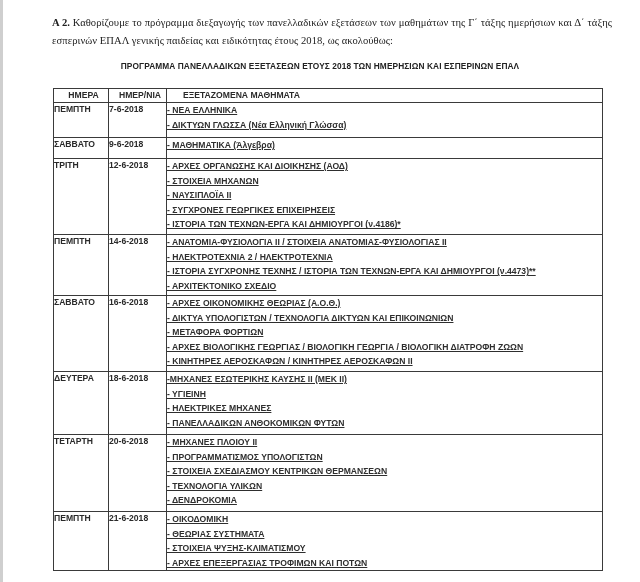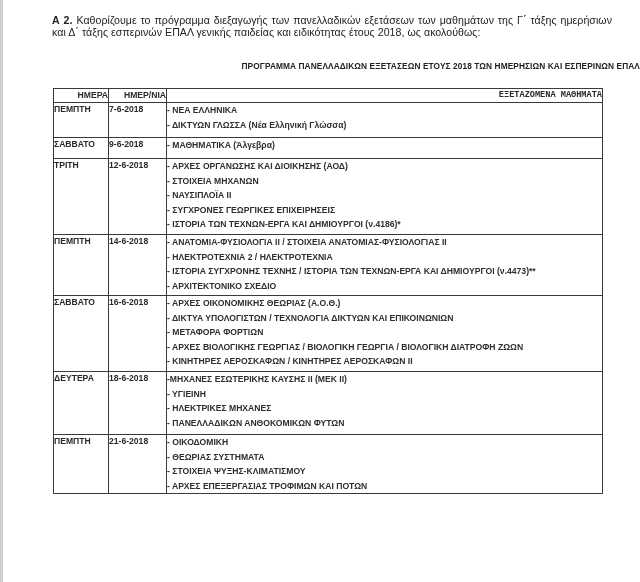--- a/index.html
+++ b/index.html
@@ -22,34 +22,35 @@
       width: 3px;
       height: 582px;
       background: #cfcfcf;
     }
     .intro {
       position: absolute;
       left: 52px;
       top: 14px;
       width: 560px;
       font-size: 10.6px;
-      line-height: 12px;
+      line-height: 18px;
       color: #222;
       text-align: justify;
       letter-spacing: 0.05px;
+      font-family: Liberation Serif, serif;
     }
     .intro b {
       font-weight: bold;
     }
     .doc-title {
       position: absolute;
       left: 0;
       width: 640px;
       top: 61px;
-      text-align: right;
+      text-align: center;
       font-size: 8.3px;
       font-weight: bold;
       color: #222;
       letter-spacing: 0.1px;
     }
     table.schedule {
       position: absolute;
       left: 53px;
       top: 88px;
       width: 550px;
@@ -57,46 +58,46 @@
       font-size: 8.6px;
       color: #2a2a2a;
     }
     table.schedule td, table.schedule th {
       border: 1.4px solid #3a3a3a;
       vertical-align: top;
       padding: 0;
     }
     table.schedule th {
       font-weight: bold;
-      text-align: right;
+      text-align: center;
       height: 13px;
       line-height: 13px;
       padding-left: 5px;
       font-size: 8.6px;
     }
     table.schedule th.center {
-      text-align: right;
-      padding-left: 8px;
-      font-family: Liberation Mono, monospace;
+      text-align: left;
+      padding-left: 16px;
     }
     .col-day { width: 55px; }
     .col-date { width: 58px; }
     td.day, td.date {
       font-weight: bold;
       padding: 3px 0 0 5px;
       line-height: 13px;
     }
     td.subjects {
       padding: 3px 0 2px 5px;
     }
     .subj {
       line-height: 14.6px;
       white-space: nowrap;
       font-weight: bold;
       color: #2e2e2e;
+      text-decoration: underline;
     }
   </style>
 </head>
 <body>
 
 <div class="page-edge"></div>
 
 <div class="intro"><b>Α 2.</b><span> Καθορίζουμε το πρόγραμμα διεξαγωγής των πανελλαδικών εξετάσεων των μαθημάτων της Γ΄ τάξης ημερήσιων και Δ΄ τάξης εσπερινών ΕΠΑΛ γενικής παιδείας και ειδικότητας έτους 2018, ως ακολούθως:</span></div>
 
 <div class="doc-title">ΠΡΟΓΡΑΜΜΑ ΠΑΝΕΛΛΑΔΙΚΩΝ ΕΞΕΤΑΣΕΩΝ ΕΤΟΥΣ 2018 ΤΩΝ ΗΜΕΡΗΣΙΩΝ ΚΑΙ ΕΣΠΕΡΙΝΩΝ ΕΠΑΛ</div>
@@ -165,20 +166,31 @@
     <tr style="height:63px">
       <td class="day">ΔΕΥΤΕΡΑ</td>
       <td class="date">18-6-2018</td>
       <td class="subjects">
         <div class="subj">-ΜΗΧΑΝΕΣ ΕΣΩΤΕΡΙΚΗΣ ΚΑΥΣΗΣ ΙΙ (ΜΕΚ ΙΙ)</div>
         <div class="subj">- ΥΓΙΕΙΝΗ</div>
         <div class="subj">- ΗΛΕΚΤΡΙΚΕΣ ΜΗΧΑΝΕΣ</div>
         <div class="subj">- ΠΑΝΕΛΛΑΔΙΚΩΝ ΑΝΘΟΚΟΜΙΚΩΝ ΦΥΤΩΝ</div>
       </td>
     </tr>
+    <tr style="height:77px">
+      <td class="day">ΤΕΤΑΡΤΗ</td>
+      <td class="date">20-6-2018</td>
+      <td class="subjects">
+        <div class="subj">- ΜΗΧΑΝΕΣ ΠΛΟΙΟΥ ΙΙ</div>
+        <div class="subj">- ΠΡΟΓΡΑΜΜΑΤΙΣΜΟΣ ΥΠΟΛΟΓΙΣΤΩΝ</div>
+        <div class="subj">- ΣΤΟΙΧΕΙΑ ΣΧΕΔΙΑΣΜΟΥ ΚΕΝΤΡΙΚΩΝ ΘΕΡΜΑΝΣΕΩΝ</div>
+        <div class="subj">- ΤΕΧΝΟΛΟΓΙΑ ΥΛΙΚΩΝ</div>
+        <div class="subj">- ΔΕΝΔΡΟΚΟΜΙΑ</div>
+      </td>
+    </tr>
     <tr style="height:57px">
       <td class="day">ΠΕΜΠΤΗ</td>
       <td class="date">21-6-2018</td>
       <td class="subjects">
         <div class="subj">- ΟΙΚΟΔΟΜΙΚΗ</div>
         <div class="subj">- ΘΕΩΡΙΑΣ ΣΥΣΤΗΜΑΤΑ</div>
         <div class="subj">- ΣΤΟΙΧΕΙΑ ΨΥΞΗΣ-ΚΛΙΜΑΤΙΣΜΟΥ</div>
         <div class="subj">- ΑΡΧΕΣ ΕΠΕΞΕΡΓΑΣΙΑΣ ΤΡΟΦΙΜΩΝ ΚΑΙ ΠΟΤΩΝ</div>
       </td>
     </tr>

